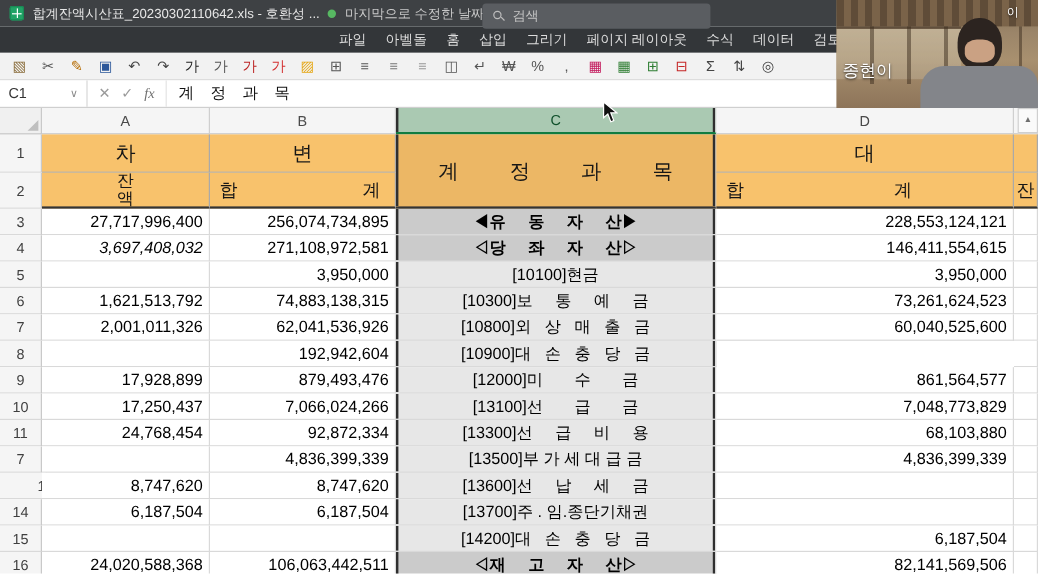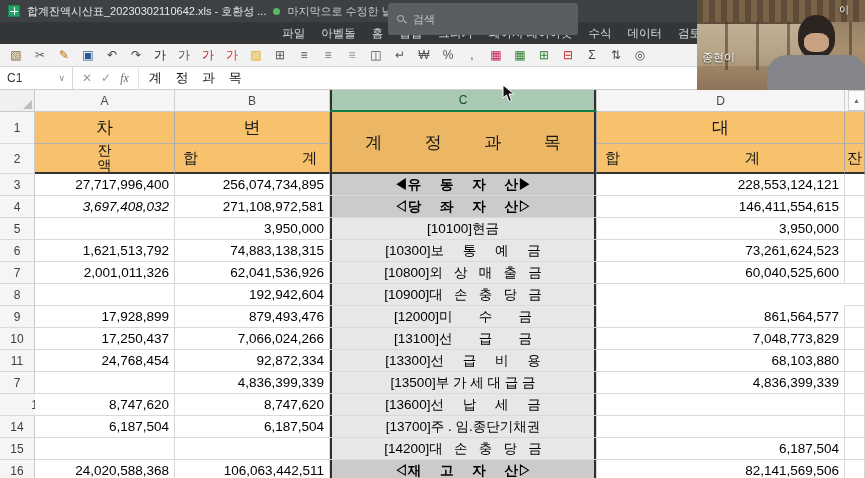--- a/index.html
+++ b/index.html
@@ -8,21 +8,21 @@
 
   
   .titlebar{height:22px;background:var(--titlebar-bg,#3e4144);display:flex;align-items:center;gap:7px;padding:0 8px;color:#e6e6e6;font-size:11px;position:relative;}
   .app-icon{width:12px;height:12px;border-radius:2px;background:#21a366;box-shadow:inset 0 0 0 1px #1a8a55;position:relative;flex:0 0 auto;}
   .app-icon::after{content:"";position:absolute;left:2px;top:2px;right:2px;bottom:2px;
     background:linear-gradient(#fff,#fff) 0 3.5px/8px 1px no-repeat,linear-gradient(#fff,#fff) 3.5px 0/1px 8px no-repeat;}
   .doc-title{white-space:nowrap;}
   .green-dot{width:7px;height:7px;border-radius:50%;background:#57b862;flex:0 0 auto;}
   .modified{color:#c9c9c9;white-space:nowrap;}
   .tcaret{color:#b9b9b9;font-size:9px;}
-  .search-box{position:absolute;left:388px;top:3px;width:172px;height:32px;background:#5a5d61;border-radius:3px;display:flex;align-items:center;gap:7px;padding:0 9px;color:#c4c4c4;font-size:11px;}
+  .search-box{position:absolute;left:402px;top:3px;width:172px;height:21px;background:#5a5d61;border-radius:3px;display:flex;align-items:center;gap:7px;padding:0 9px;color:#c4c4c4;font-size:11px;}
   .mag{width:9px;height:9px;position:relative;flex:0 0 auto;}
   .mag::before{content:"";position:absolute;left:0;top:0;width:5px;height:5px;border:1.2px solid #bdbdbd;border-radius:50%;}
   .mag::after{content:"";position:absolute;left:5.5px;top:6px;width:3.5px;height:1.2px;background:#bdbdbd;transform:rotate(45deg);}
 
   
   .menubar{height:22px;background:var(--menubar-bg,#333639);display:flex;align-items:center;padding:0 16px;justify-content:flex-end;}
   .mb-items{display:flex;align-items:center;}
   .menu-item{color:#dcdcdc;font-size:11.5px;padding:0 8px;white-space:nowrap;}
 
   
@@ -72,21 +72,21 @@
 
   
   .webcam{position:absolute;top:0;right:0;width:168px;height:90px;z-index:40;overflow:hidden;
           background:linear-gradient(180deg,#7c6a52 0%,#9b8569 30%,#a8906f 55%,#8d7459 100%);}
   .wc-ceiling{position:absolute;top:0;left:0;right:0;height:22px;background:repeating-linear-gradient(90deg,#5f4c38 0 6px,#7a6349 6px 12px);}
   .wc-glass{position:absolute;top:22px;left:0;width:104px;height:42px;background:linear-gradient(180deg,#cdbfa4,#b3a186);opacity:.75;border-top:2px solid #4e3f2f;}
   .wc-frames{position:absolute;top:22px;left:0;width:100%;height:48px;background:repeating-linear-gradient(90deg,transparent 0 28px,rgba(60,45,30,.5) 28px 31px);}
   .wc-head{position:absolute;top:15px;right:30px;width:37px;height:43px;background:#2c2420;border-radius:48% 48% 42% 42%;}
   .wc-face{position:absolute;top:33px;right:36px;width:25px;height:19px;background:#caa183;border-radius:40%;}
   .wc-body{position:absolute;top:55px;right:0;width:98px;height:40px;background:#83858a;border-radius:20px 16px 0 0;}
-  .wc-nametag{position:absolute;left:5px;top:50px;color:#fff;font-size:11px;text-shadow:0 1px 2px rgba(0,0,0,.85);}
+  .wc-nametag{position:absolute;left:5px;top:50px;color:#fff;font-size:14px;text-shadow:0 1px 2px rgba(0,0,0,.85);}
   .wc-corner-label{position:absolute;right:16px;top:3px;color:#fff;font-size:10px;text-shadow:0 1px 2px rgba(0,0,0,.7);}
 </style>
 </head>
 <body>
 
 <div class="screen">
 
   <div class="titlebar">
     <span class="app-icon"></span>
     <span class="doc-title">합계잔액시산표_20230302110642.xls - 호환성 ...</span>

